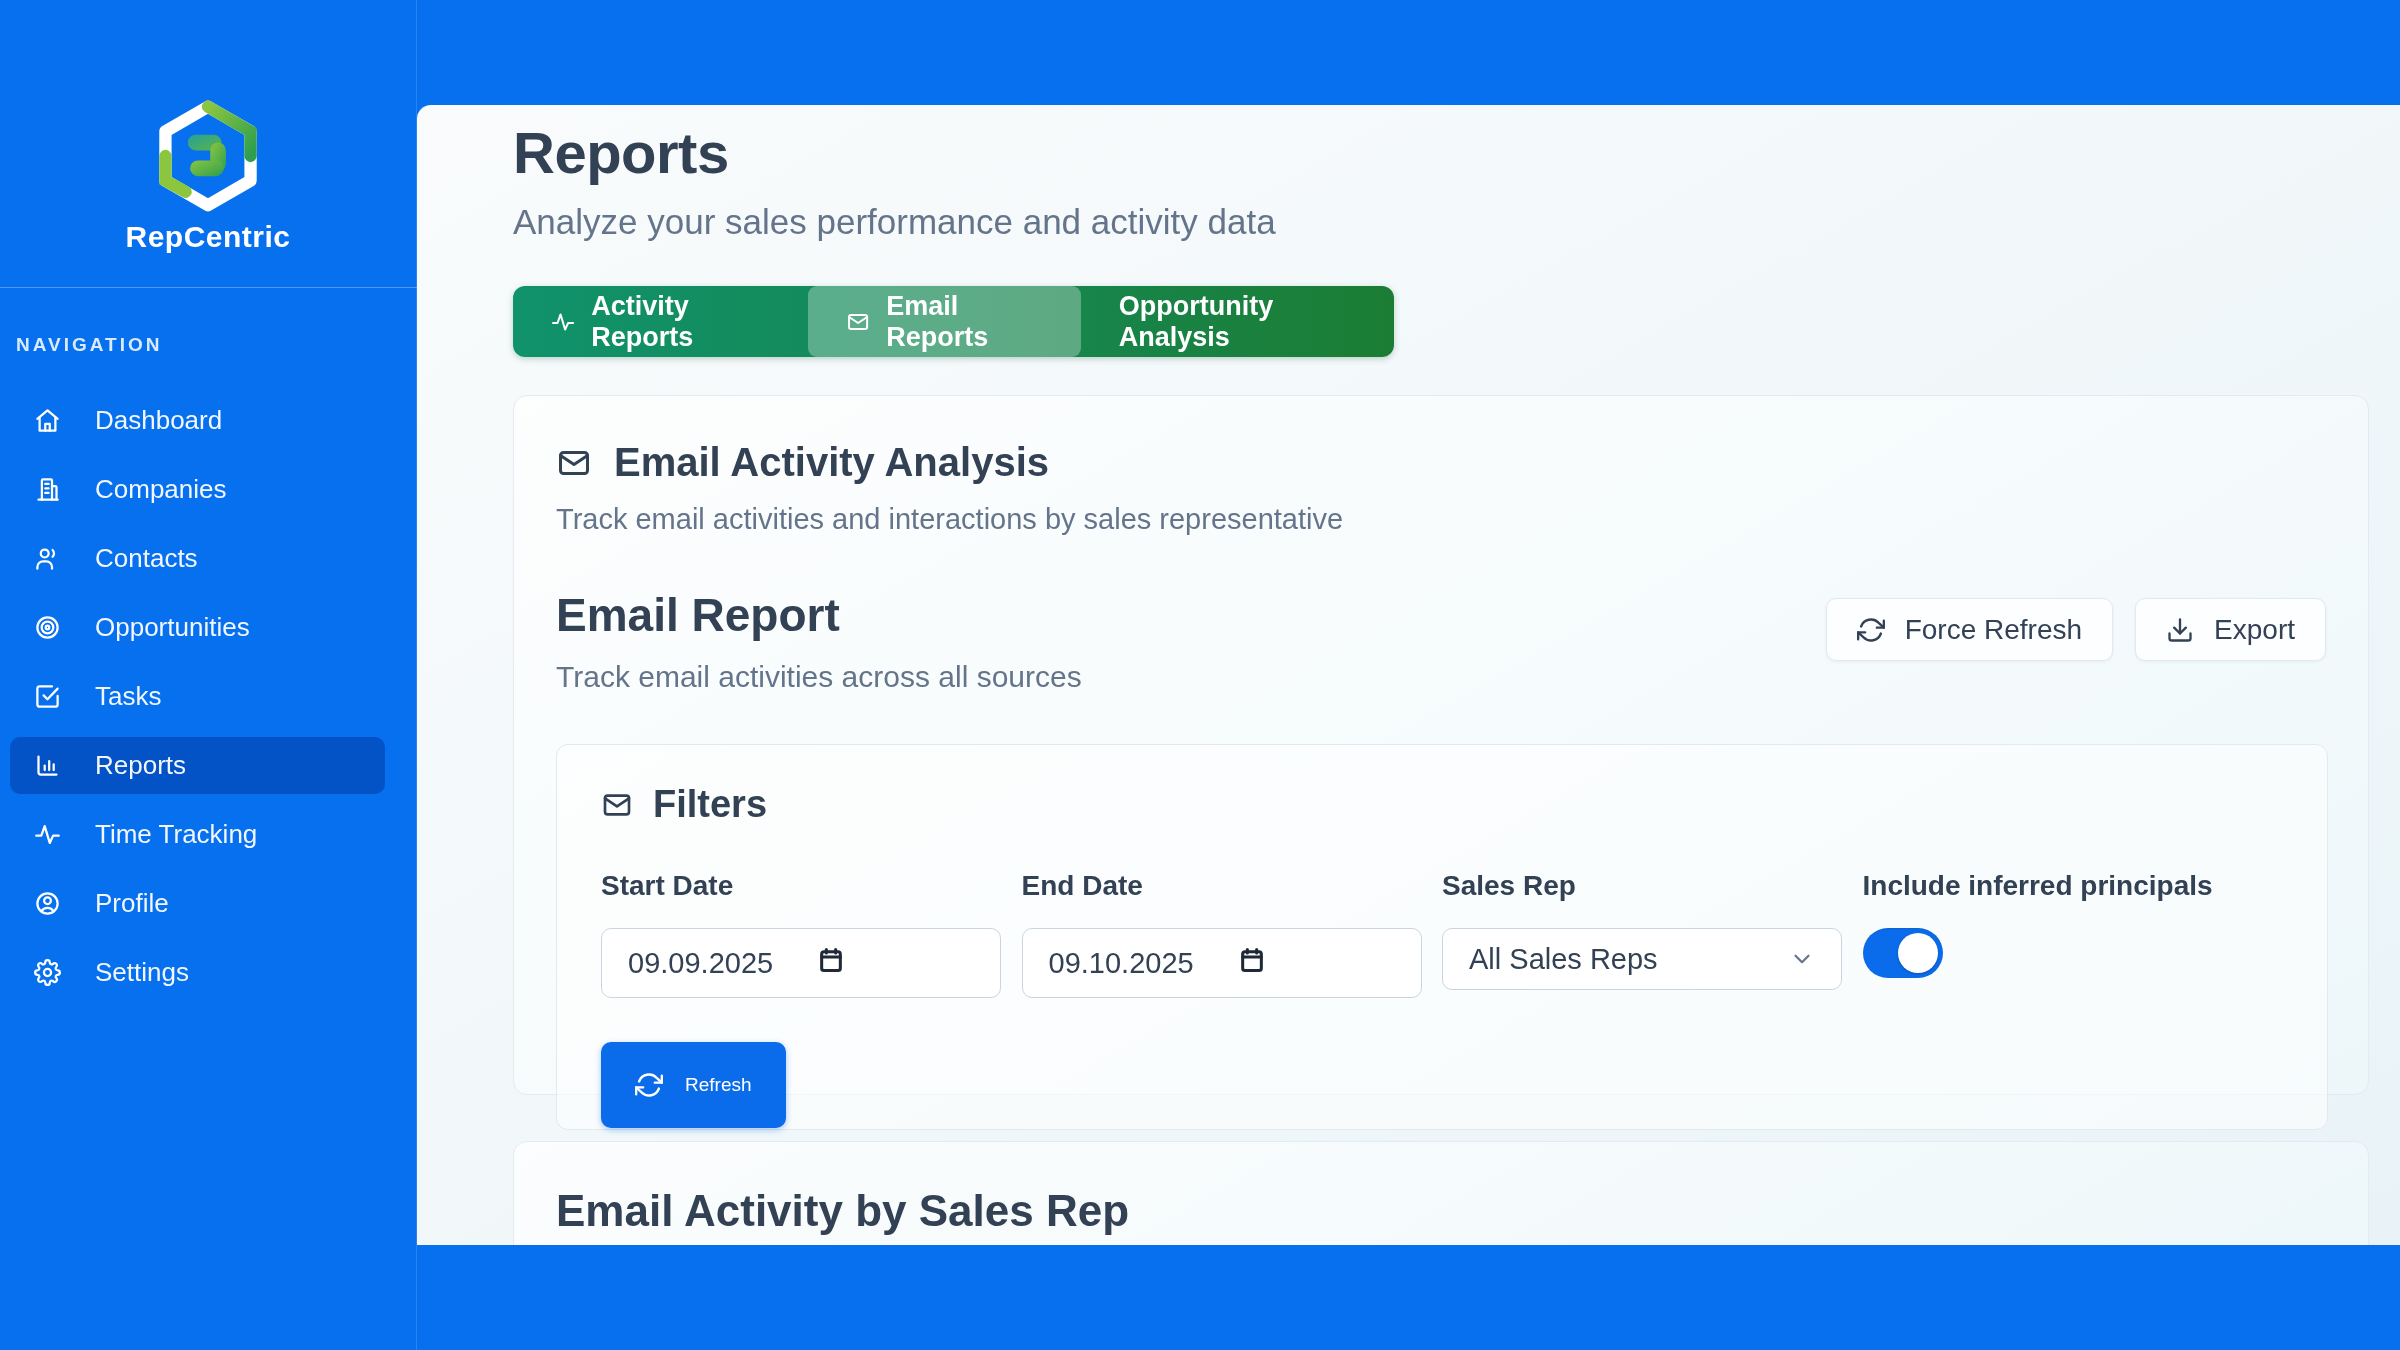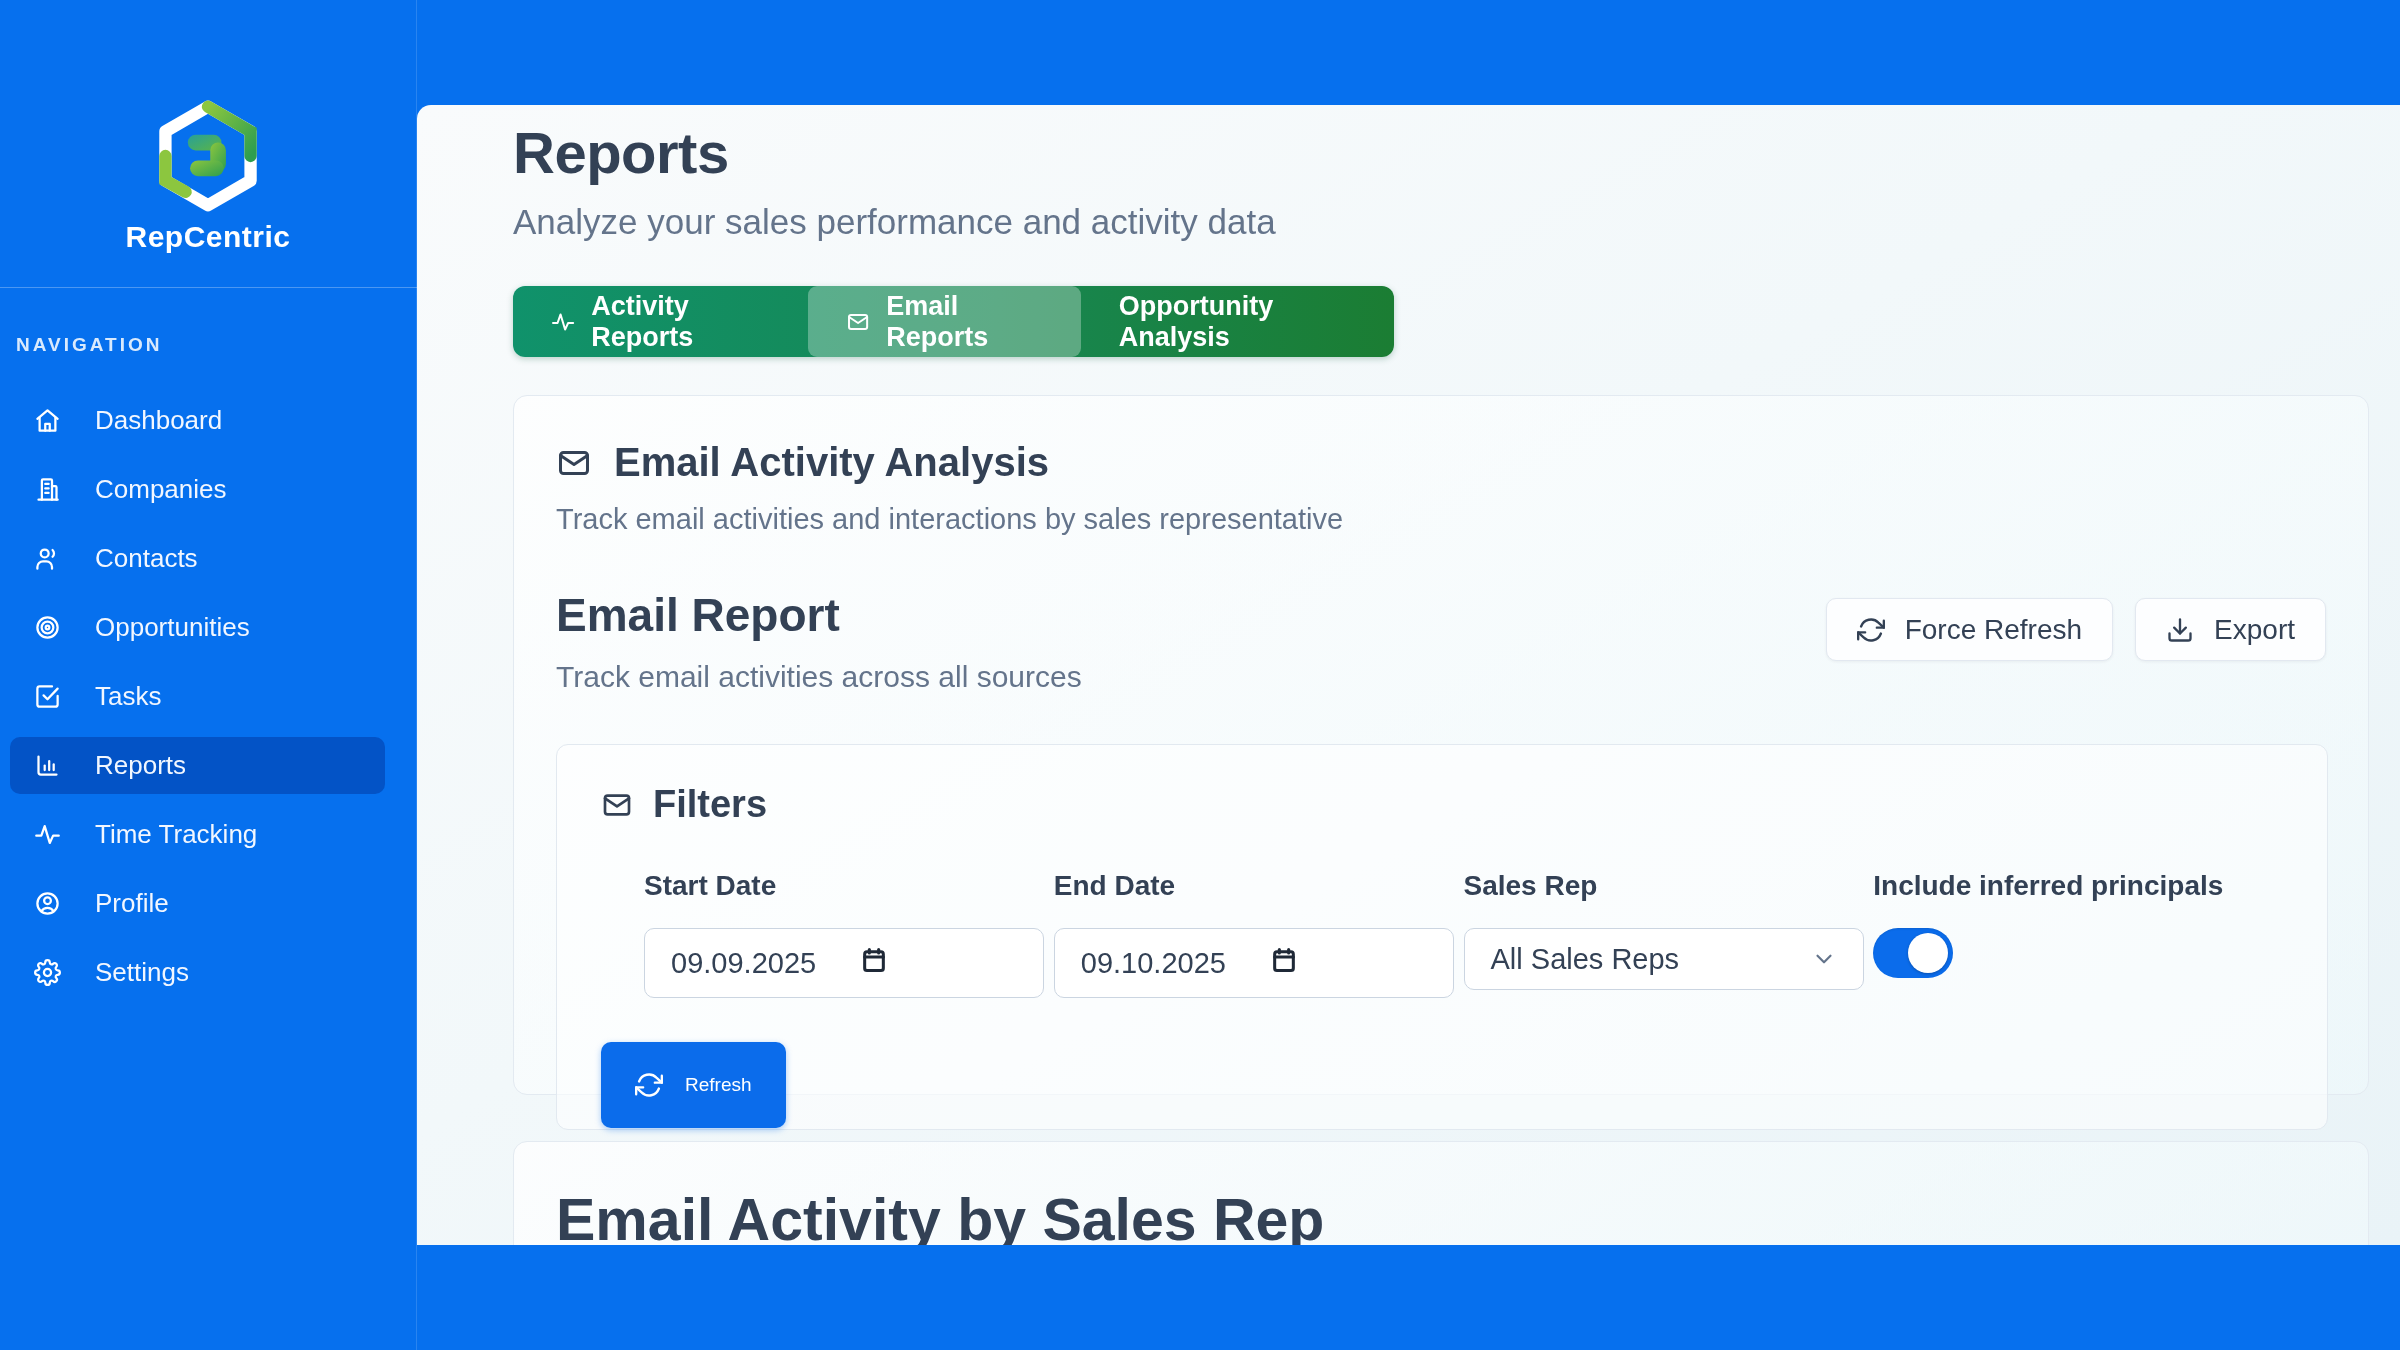--- a/index.html
+++ b/index.html
@@ -58,40 +58,40 @@
     background:#fdfeff; border:1px solid #e2e8f0; border-radius:10px; font-size:28px; color:#334155;
     font-weight:500; box-shadow:0 1px 3px rgba(30,41,59,0.06); cursor:pointer; }
   .btn-outline svg { width:28px; height:28px; stroke:#334155; }
 
   
   .filters-card { margin-top:50px; width:1772px; height:386px; border:1px solid #e2e9f0; border-radius:12px;
     background:rgba(255,255,255,0.55); padding:38px 44px; }
   .filters-head { display:flex; align-items:center; gap:20px; }
   .filters-head svg { width:32px; height:32px; stroke:#334155; }
   .filters-title { font-size:38px; font-weight:bold; color:#334155; }
-  .filters-grid { display:flex; margin-top:44px;margin-left:43px; }
+  .filters-grid { display:flex; margin-top:44px; }
   .filter-col { width:430px; }
   .filter-label { font-size:28px; font-weight:bold; color:#334155; margin-bottom:26px; }
   .input-box { width:400px; height:70px; background:#ffffff; border:1px solid #cbd5e1; border-radius:10px;
     display:flex; align-items:center; padding:0 26px; font-size:29px; color:#334155; cursor:text; }
   .input-box .cal-icon { margin-left:44px; }
   .cal-icon svg { width:28px; height:28px; stroke:#1f2937; }
   .select-box { width:400px; height:62px; background:#ffffff; border:1px solid #cbd5e1; border-radius:10px;
     display:flex; align-items:center; justify-content:space-between; padding:0 26px; font-size:29px; color:#334155; cursor:pointer; }
   .select-box svg { width:26px; height:26px; stroke:#64748b; }
   .toggle { width:80px; height:50px; border-radius:25px; background:#0b6ceb; position:relative; cursor:pointer;
     box-shadow:inset 0 1px 2px rgba(0,0,0,0.1); }
   .toggle .knob { position:absolute; right:5px; top:5px; width:40px; height:40px; border-radius:50%; background:#ffffff;
     box-shadow:0 1px 3px rgba(0,0,0,0.25); }
   .btn-primary { margin-top:44px; display:inline-flex; align-items:center; gap:22px; height:86px; padding:0 34px;
     background:#0b6ceb; border:none; border-radius:10px; color:#ffffff; font-size:19px; font-weight:500; cursor:pointer;
     box-shadow:0 2px 6px rgba(11,108,235,0.35); }
   .btn-primary svg { width:28px; height:28px; stroke:#ffffff; }
 
-  .card2-title { font-size:59px; font-weight:bold; color:#334155; }
+  .card2-title { font-size:44px; font-weight:bold; color:#334155; }
 </style>
 </head>
 <body>
 
 <div class="sidebar">
   <div class="logo-block">
     <svg class="logo-svg" viewBox="0 0 100 100">
       <defs>
         <linearGradient id="lg1" x1="0" y1="0" x2="1" y2="1">
           <stop offset="0" stop-color="#27a09a"></stop>

